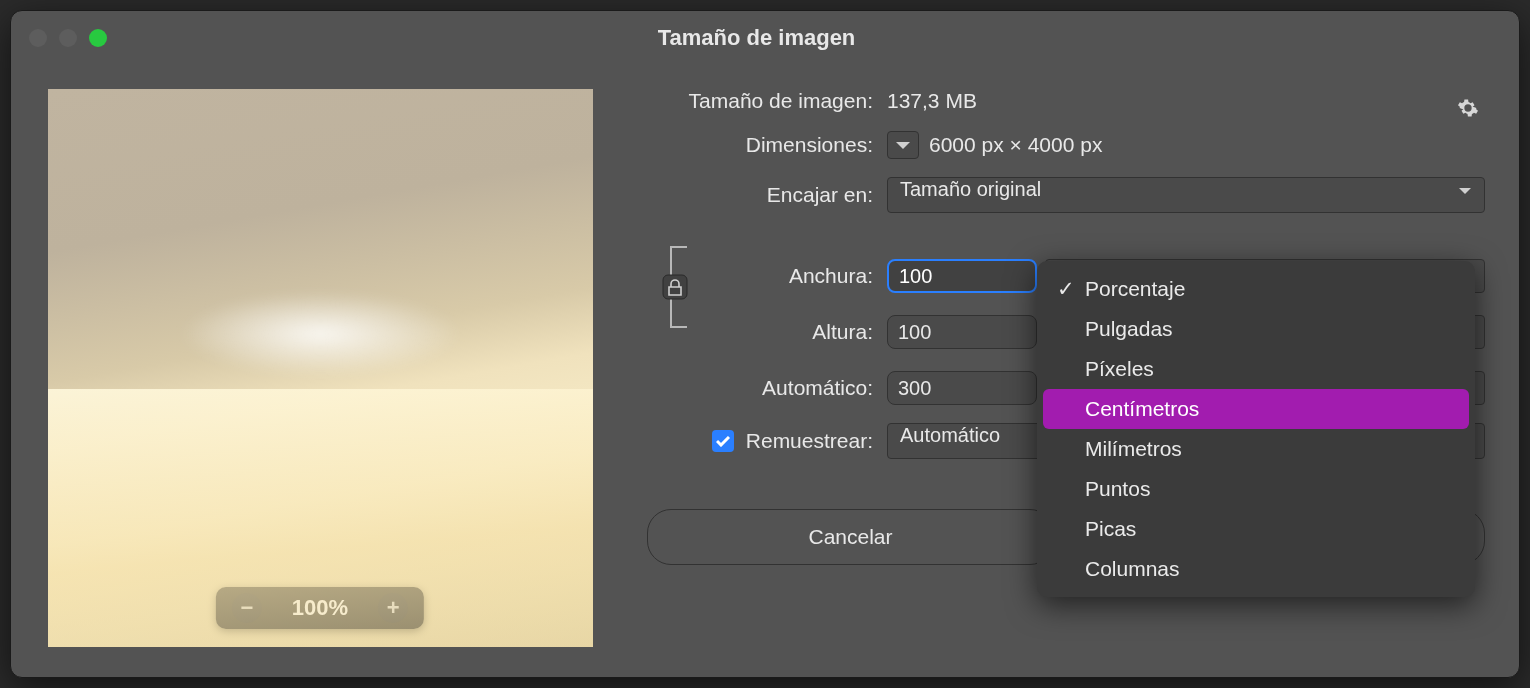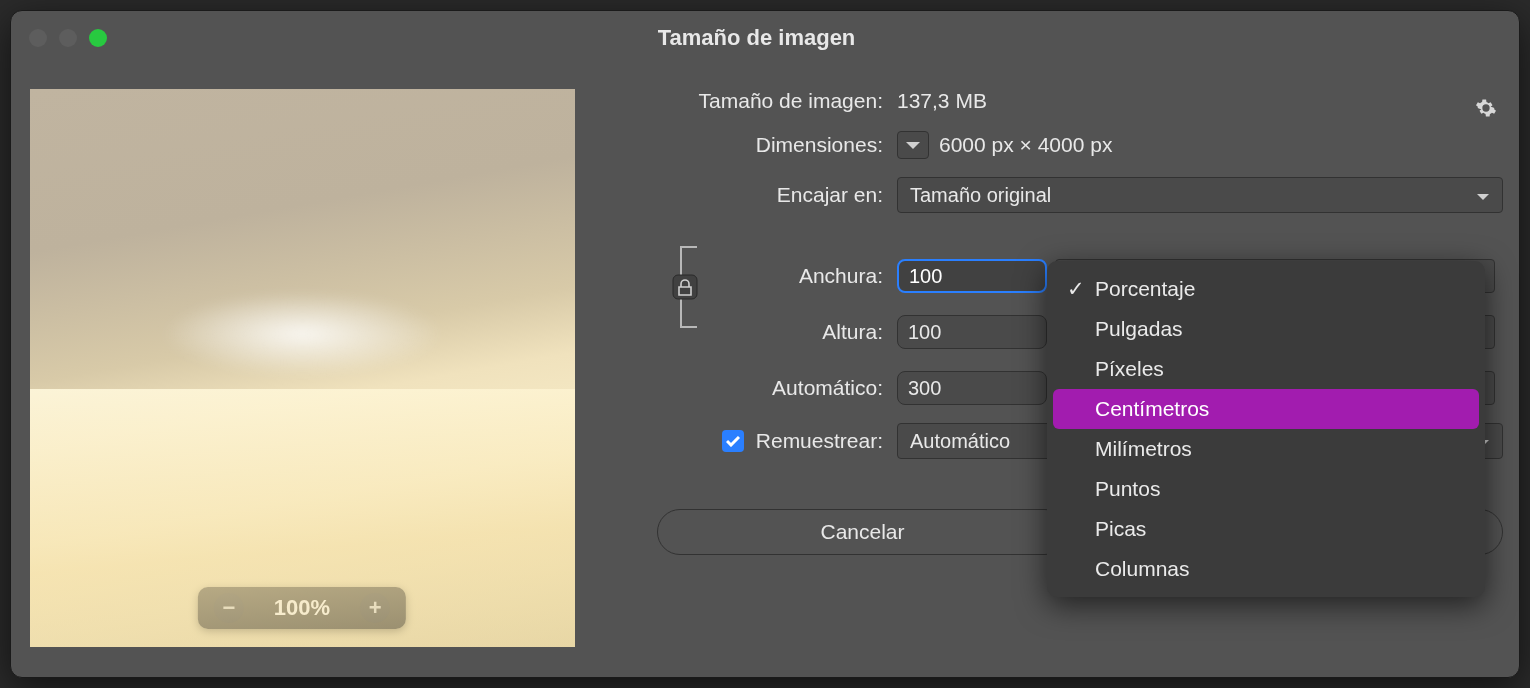--- a/index.html
+++ b/index.html
@@ -5,46 +5,46 @@
 * { box-sizing: border-box; margin: 0; padding: 0; font-family: -apple-system, BlinkMacSystemFont, "Segoe UI", Helvetica, Arial, sans-serif; }
 body { background: #2b2b2b; width: 1530px; height: 688px; overflow: hidden; }
 .window { position: absolute; left: 10px; top: 10px; width: 1510px; height: 668px; background: #535353; border-radius: 12px; box-shadow: 0 10px 40px rgba(0,0,0,0.6); border: 1px solid #1a1a1a; }
 .titlebar { height: 54px; display: flex; align-items: center; padding: 0 18px; position: relative; }
 .traffic { display: flex; gap: 12px; }
 .dot { width: 18px; height: 18px; border-radius: 50%; }
 .dot.red { background: #5d5d5d; }
 .dot.yellow { background: #5d5d5d; }
 .dot.green { background: #28c940; }
 .title { position: absolute; left: 0; right: 17px; text-align: center; font-size: 22px; font-weight: 600; color: #e8e8e8; pointer-events: none; }
-.content { display: flex; padding: 24px 16px; gap: 70px; }
+.content { display: flex; padding: 24px 34px; gap: 42px; }
 .preview-col { width: 550px; display: flex; flex-direction: column; align-items: center; }
 .preview { width: 545px; height: 558px; background: linear-gradient(170deg, #c0b4a0 0%, #beb29d 25%, #d8caa8 45%, #f0e2bd 55%, #f8edc8 70%, #e8d9af 100%); position: relative; overflow: hidden; }
 .preview::before { content:""; position:absolute; left:0; top:200px; width:100%; height:90px; background: radial-gradient(ellipse 200px 60px at 50% 50%, rgba(255,255,255,0.85) 0%, rgba(255,255,255,0) 70%); filter: blur(6px); }
 .preview::after { content:""; position:absolute; left:0; top:300px; width:100%; height:260px; background: linear-gradient(175deg, rgba(255,248,220,0.9) 0%, rgba(245,225,170,0.7) 60%, rgba(230,210,150,0.4) 100%); }
 .zoom-bar { position: absolute; bottom: 18px; left: 50%; transform: translateX(-50%); background: rgba(50,50,50,0.85); border-radius: 10px; padding: 6px 16px; display: flex; align-items: center; gap: 30px; box-shadow: 0 2px 8px rgba(0,0,0,0.4); }
 .zoom-btn { width: 30px; height: 30px; border-radius: 50%; background: #4a4a4a; display: flex; align-items: center; justify-content: center; color: #ddd; font-size: 22px; font-weight: bold; cursor: pointer; }
 .zoom-label { color: #fff; font-size: 22px; font-weight: 600; }
 .form-col { flex: 1; position: relative; }
 .gear { position: absolute; right: 0; top: 8px; width: 28px; height: 28px; cursor: pointer; }
 .gear svg { width: 22px; height: 22px; fill: #d8d8d8; }
 .row { display: flex; align-items: center; margin-bottom: 18px; }
 .row-label { width: 250px; text-align: right; padding-right: 14px; font-size: 21px; color: #e8e8e8; }
 .row-value { color: #e8e8e8; font-size: 21px; display: flex; align-items: center; gap: 10px; }
 .dim-btn { width: 32px; height: 28px; border: 1px solid #323232; border-radius: 4px; display: flex; align-items: center; justify-content: center; background: #4a4a4a; cursor: pointer; }
 .dim-btn svg { width: 16px; height: 10px; fill: #d0d0d0; }
-.select { flex: 1; height: 36px; background: #4a4a4a; border: 1px solid #323232; border-radius: 4px; color: #e8e8e8; font-size: 20px; padding: 0 12px; display: flex; align-items: center; justify-content: space-between; cursor: pointer; }
+.select { flex: 1; height: 36px; background: #4a4a4a; border: 1px solid #323232; border-radius: 4px; color: #e8e8e8; font-size: 20px; padding: 0 12px; display: flex; align-items: flex-start; justify-content: space-between; cursor: pointer; }
 .select-arrow svg { width: 14px; height: 9px; fill: #d0d0d0; }
 .num-input { width: 150px; height: 34px; background: #4a4a4a; border: 1px solid #323232; border-radius: 8px; color: #e8e8e8; font-size: 20px; padding: 0 10px; outline: none; }
 .num-input.focused { border: 2px solid #2a7fff; background: #414141; }
 .num-input.focused::selection { background: #2a7fff; }
 .unit-select { width: 440px; height: 34px; background: #4a4a4a; border: 1px solid #323232; border-radius: 4px; color: #e8e8e8; font-size: 20px; padding: 0 12px; display: flex; align-items: center; justify-content: flex-end; cursor: pointer; margin-left: 8px; }
 .checkbox { width: 22px; height: 22px; background: #2a7fff; border-radius: 4px; display: flex; align-items: center; justify-content: center; margin-right: 12px; cursor: pointer; }
 .checkbox svg { width: 14px; height: 11px; stroke: #fff; stroke-width: 3; fill: none; }
 .buttons { display: flex; gap: 24px; margin-top: 50px; margin-left: 10px; }
-.btn { flex: 1; height: 46px; border: 1px solid #323232; border-radius: 24px; background: #535353; color: #e8e8e8; font-size: 21px; display: flex; align-items: center; justify-content: center; cursor: pointer; }
+.btn { flex: 1; height: 56px; border: 1px solid #323232; border-radius: 24px; background: #535353; color: #e8e8e8; font-size: 21px; display: flex; align-items: center; justify-content: center; cursor: pointer; }
 .dropdown-menu { position: absolute; left: 400px; top: 172px; width: 438px; background: #3b3b3b; border-radius: 10px; box-shadow: 0 8px 30px rgba(0,0,0,0.6); padding: 8px 6px; z-index: 100; }
 .menu-item { height: 40px; display: flex; align-items: center; padding: 0 14px; font-size: 21px; color: #eaeaea; border-radius: 6px; cursor: pointer; }
 .menu-item .check { width: 28px; display: inline-block; }
 .menu-item.highlighted { background: #a21caf; color: #fff; }
 </style>
 </head>
 <body>
 
 <div class="window">
   <div class="titlebar">

